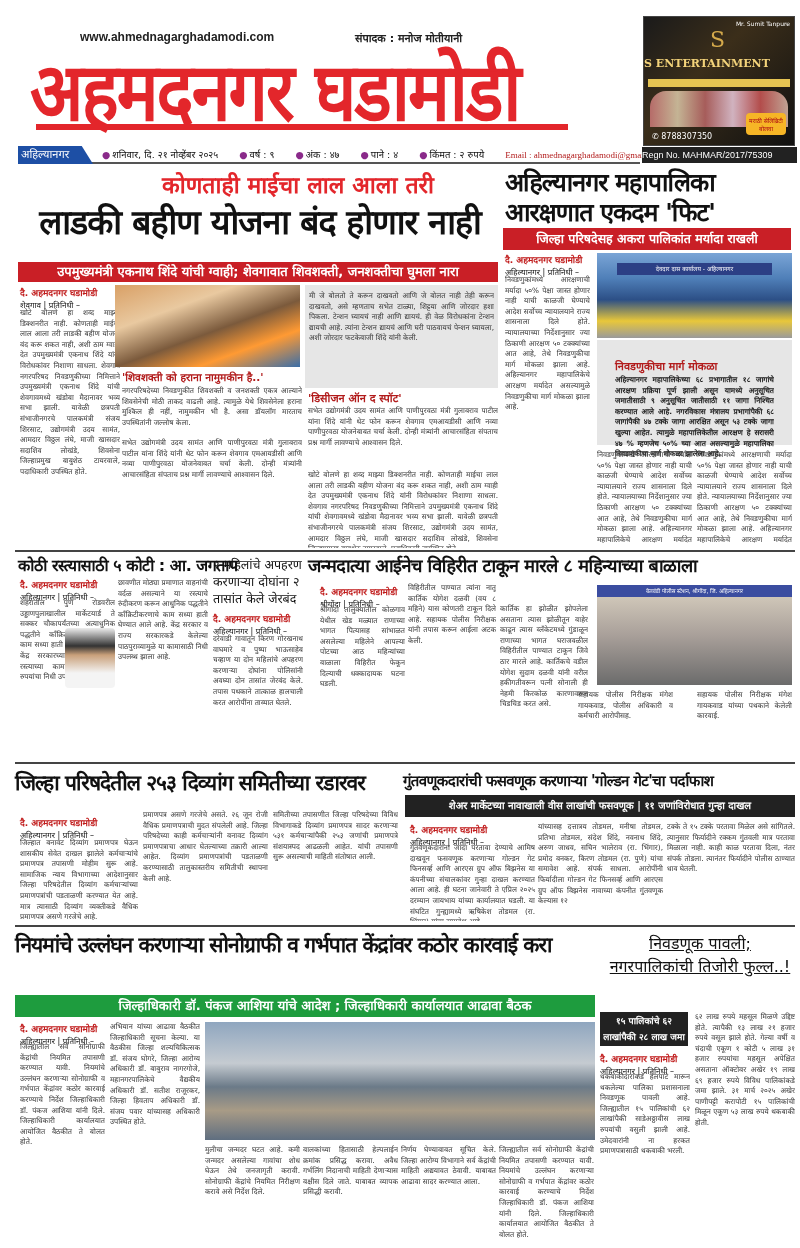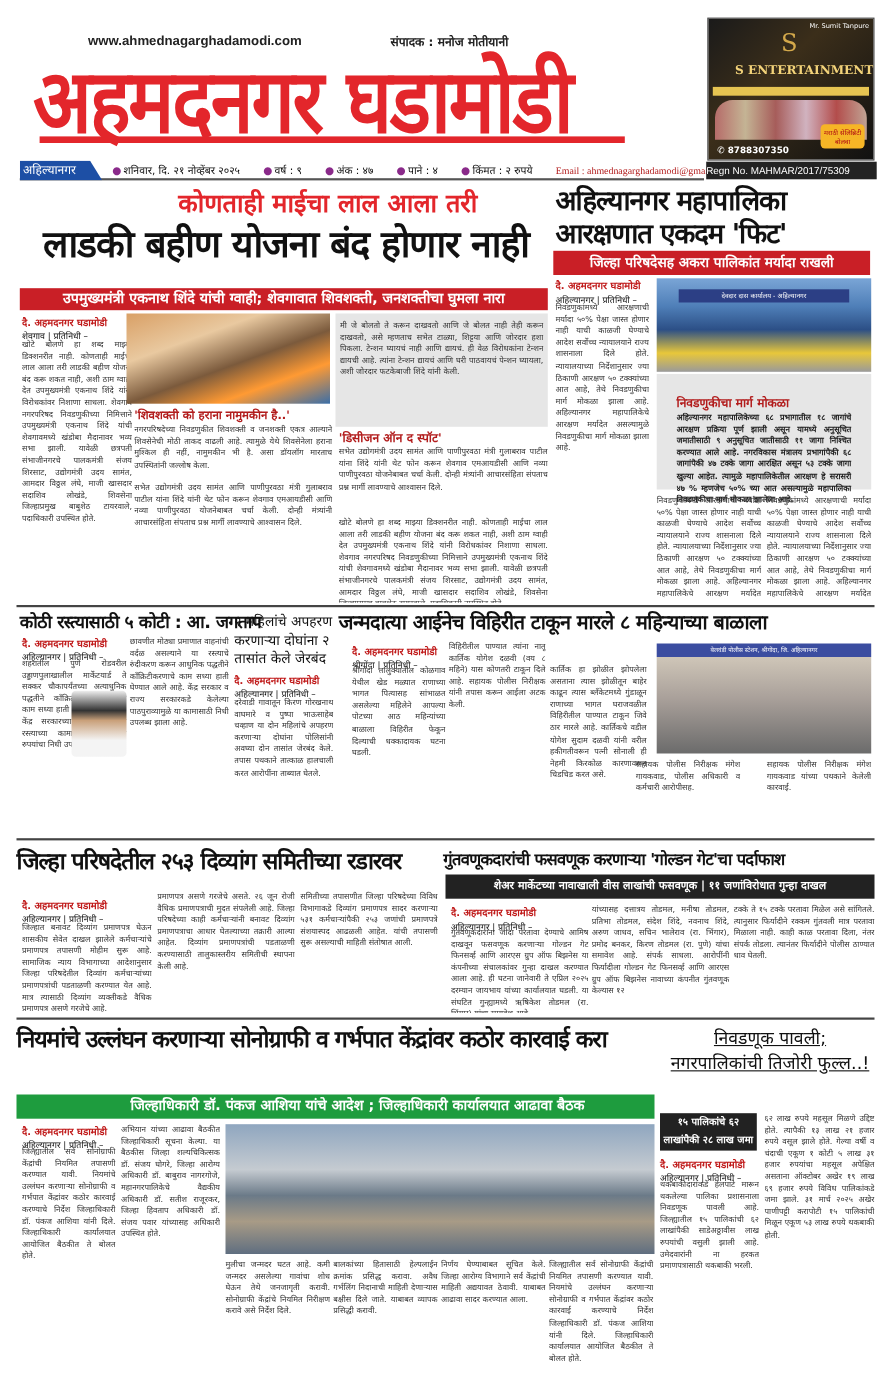--- a/index.html
+++ b/index.html
@@ -3,26 +3,26 @@
 <meta charset="utf-8">
 <style>
 *{box-sizing:border-box;margin:0;padding:0}
 body{width:800px;height:1248px;background:#fff;font-family:"DejaVu Sans",sans-serif;color:#111;overflow:hidden;position:relative}
 .abs{position:absolute}
 .site{left:80px;top:30px;font-size:12px;font-weight:bold;color:#222;font-family:"Liberation Sans",sans-serif}
 .editor{left:355px;top:30px;font-size:11px;font-weight:bold;color:#222}
 .masthead{left:30px;top:44px;width:540px;height:85px;font-size:70px;font-weight:bold;color:#e3262b;letter-spacing:-2px;line-height:85px;font-family:"DejaVu Sans",sans-serif;transform:scaleY(1.15);transform-origin:top left}
 .redbar{left:36px;top:124px;width:532px;height:6px;background:#e3262b}
 .ad{left:643px;top:16px;width:152px;height:130px;background:linear-gradient(135deg,#1a1a1a,#3b2e1a 40%,#111);border:1px solid #444;color:#e8c75a;overflow:hidden}
-.ad .brand{position:absolute;left:0;right:0;top:40px;text-align:right;font-family:"DejaVu Serif",serif;font-weight:bold;font-size:11px;color:#f3d37a}
+.ad .brand{position:absolute;left:0;right:0;top:40px;text-align:left;font-family:"DejaVu Serif",serif;font-weight:bold;font-size:11px;color:#f3d37a}
 .ad .owner{position:absolute;right:4px;top:3px;font-size:6px;color:#fff}
 .ad .slogo{position:absolute;left:66px;top:10px;font-size:22px;font-family:"DejaVu Serif",serif;color:#d4a94b}
 .ad .strip{position:absolute;left:4px;right:4px;top:62px;height:8px;background:#e6c452}
 .ad .people{position:absolute;left:6px;right:6px;top:74px;height:36px;background:linear-gradient(90deg,#c77 0,#dca 20%,#b66 40%,#ecd 60%,#c55 80%,#dba 100%);border-radius:16px 16px 0 0;opacity:.85}
-.ad .phone{position:absolute;left:8px;bottom:4px;font-size:8px;color:#fff;font-weight:bold}
+.ad .phone{position:absolute;left:8px;bottom:4px;font-size:8px;color:#fff;font-weight:normal}
 .ad .badge{position:absolute;right:8px;bottom:10px;width:40px;height:22px;background:#f6b526;border-radius:4px;color:#a01;font-size:6px;text-align:center;padding-top:4px}
 .infobar{left:18px;top:146px;width:622px;height:18px;border-bottom:2px solid #555}
 .city{position:absolute;left:0;top:0;height:18px;padding:0 14px 0 3px;background:#1d4fa5;color:#fff;font-size:11px;line-height:18px;clip-path:polygon(0 0,85% 0,100% 100%,0 100%);width:75px}
 .infoitems{position:absolute;left:84px;top:2px;font-size:9.5px;white-space:nowrap}
 .infoitems span{margin-right:9px}
 .infoitems .dot{color:#8a2a8a;margin-right:2px}
 .email{color:#b21c1c;font-family:"Liberation Serif",serif;font-size:9px}
 .regn{left:642px;top:147px;width:155px;height:16px;background:#222;color:#fff;font-size:9px;line-height:16px;font-family:"Liberation Sans",sans-serif}
 .h-red{left:143px;top:168px;width:310px;text-align:center;font-size:23px;color:#e3262b;font-weight:bold}
 .h-black{left:20px;top:198px;width:480px;text-align:center;font-size:34px;color:#111;font-weight:bold;letter-spacing:-1px}

